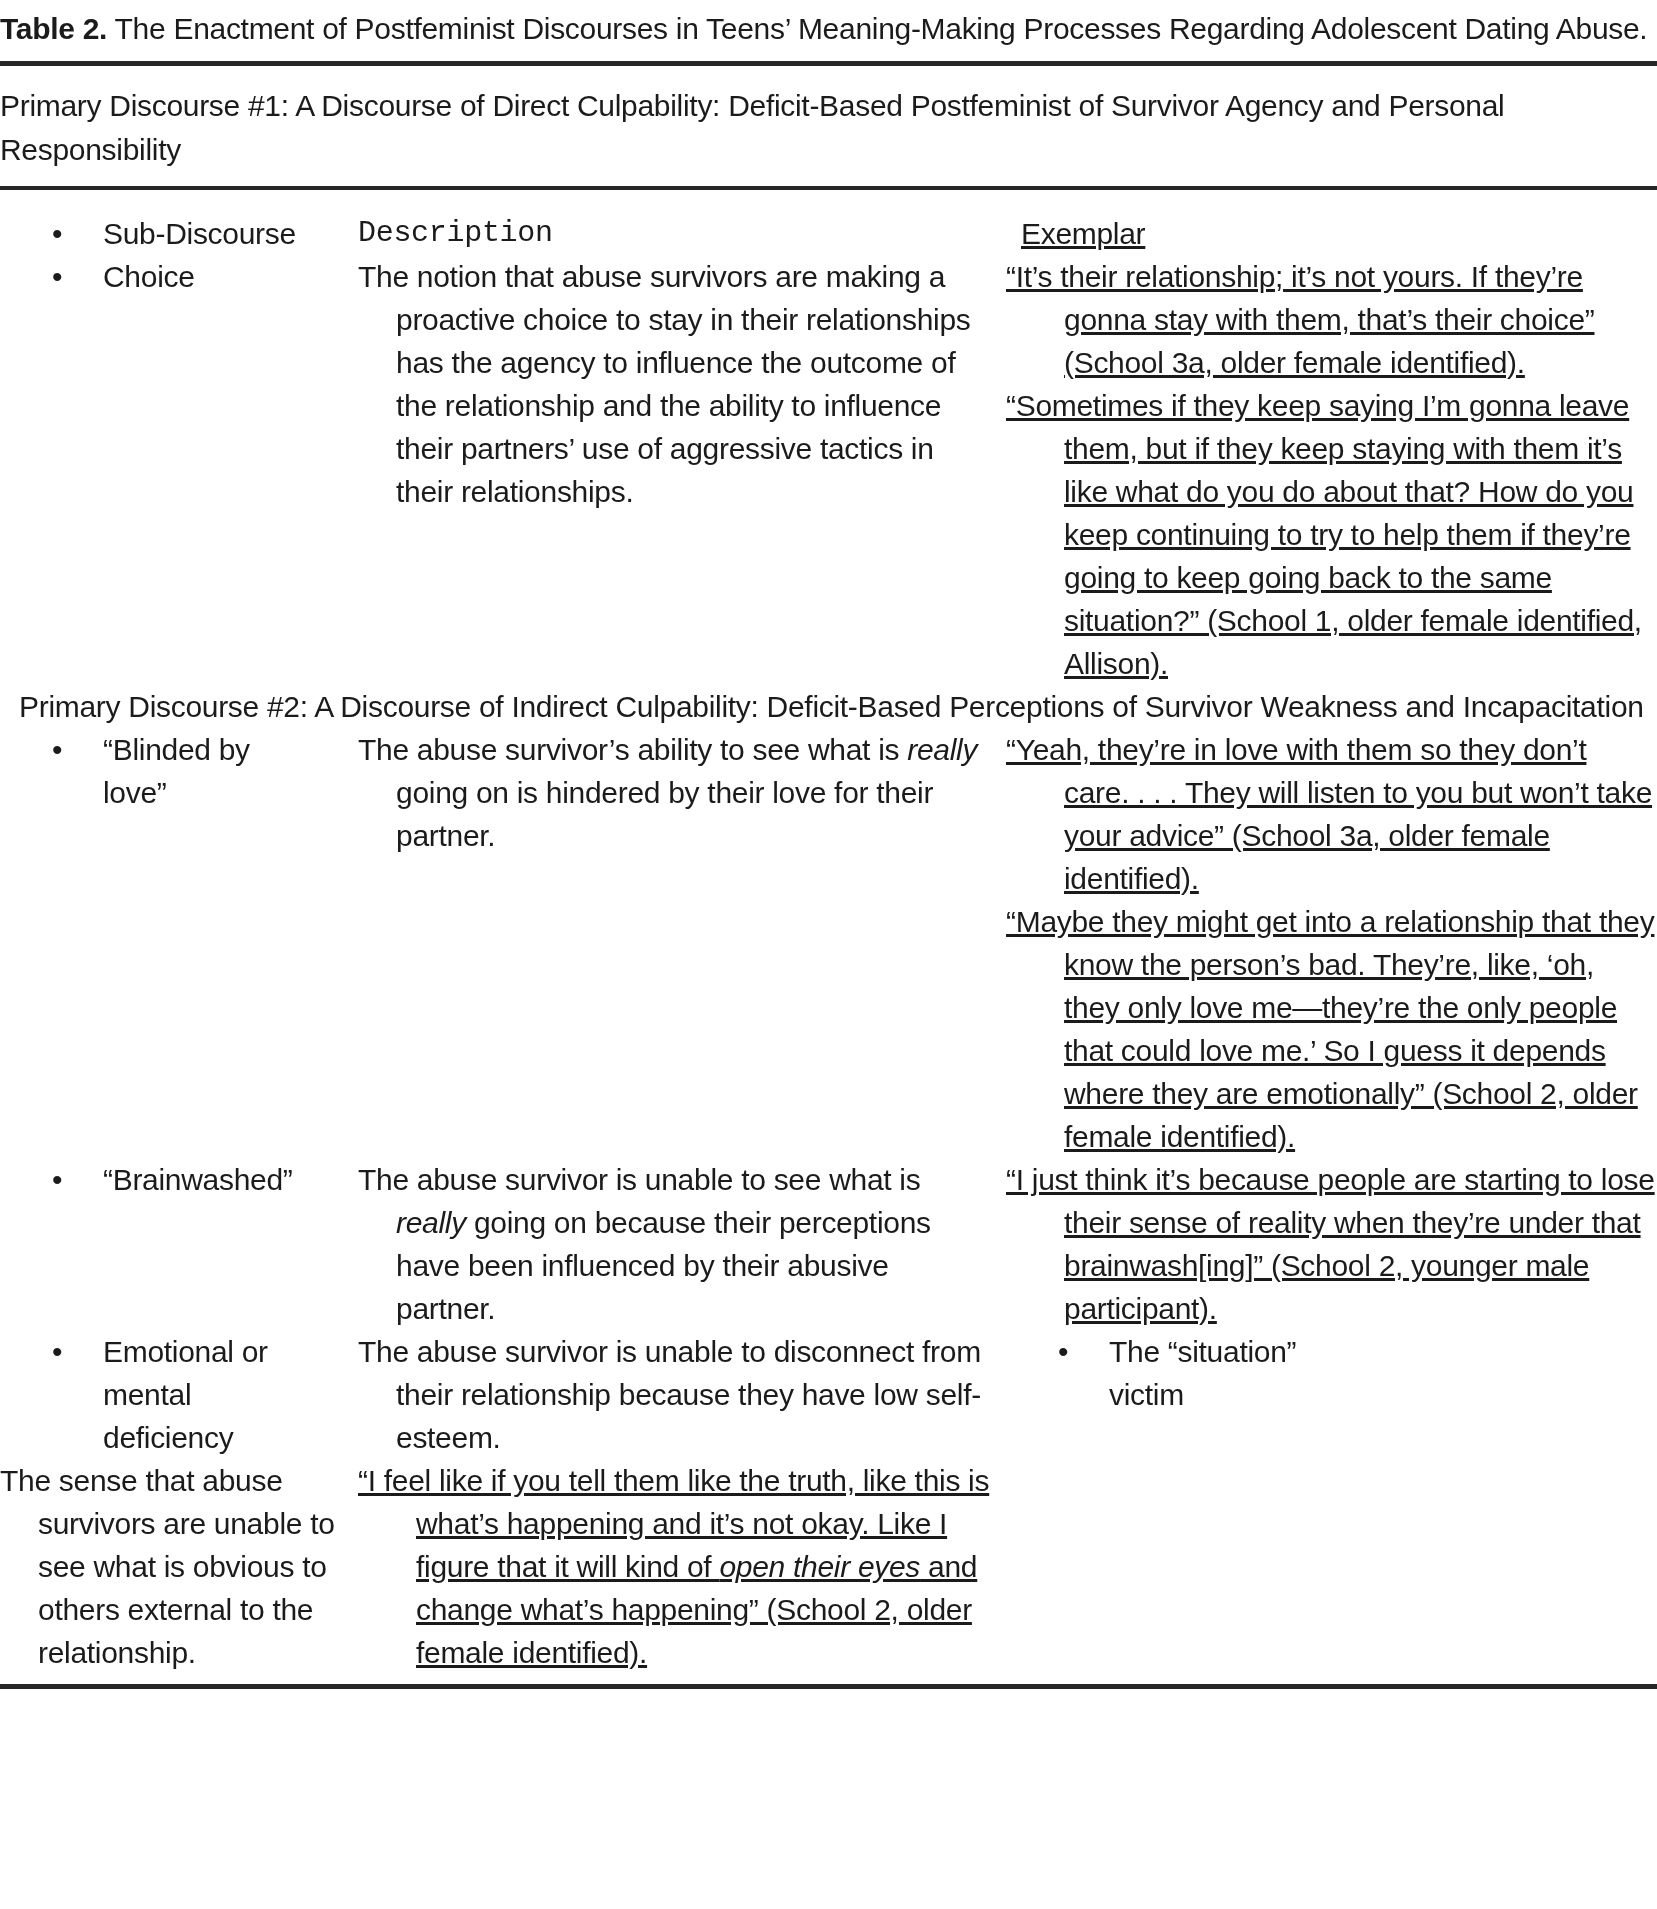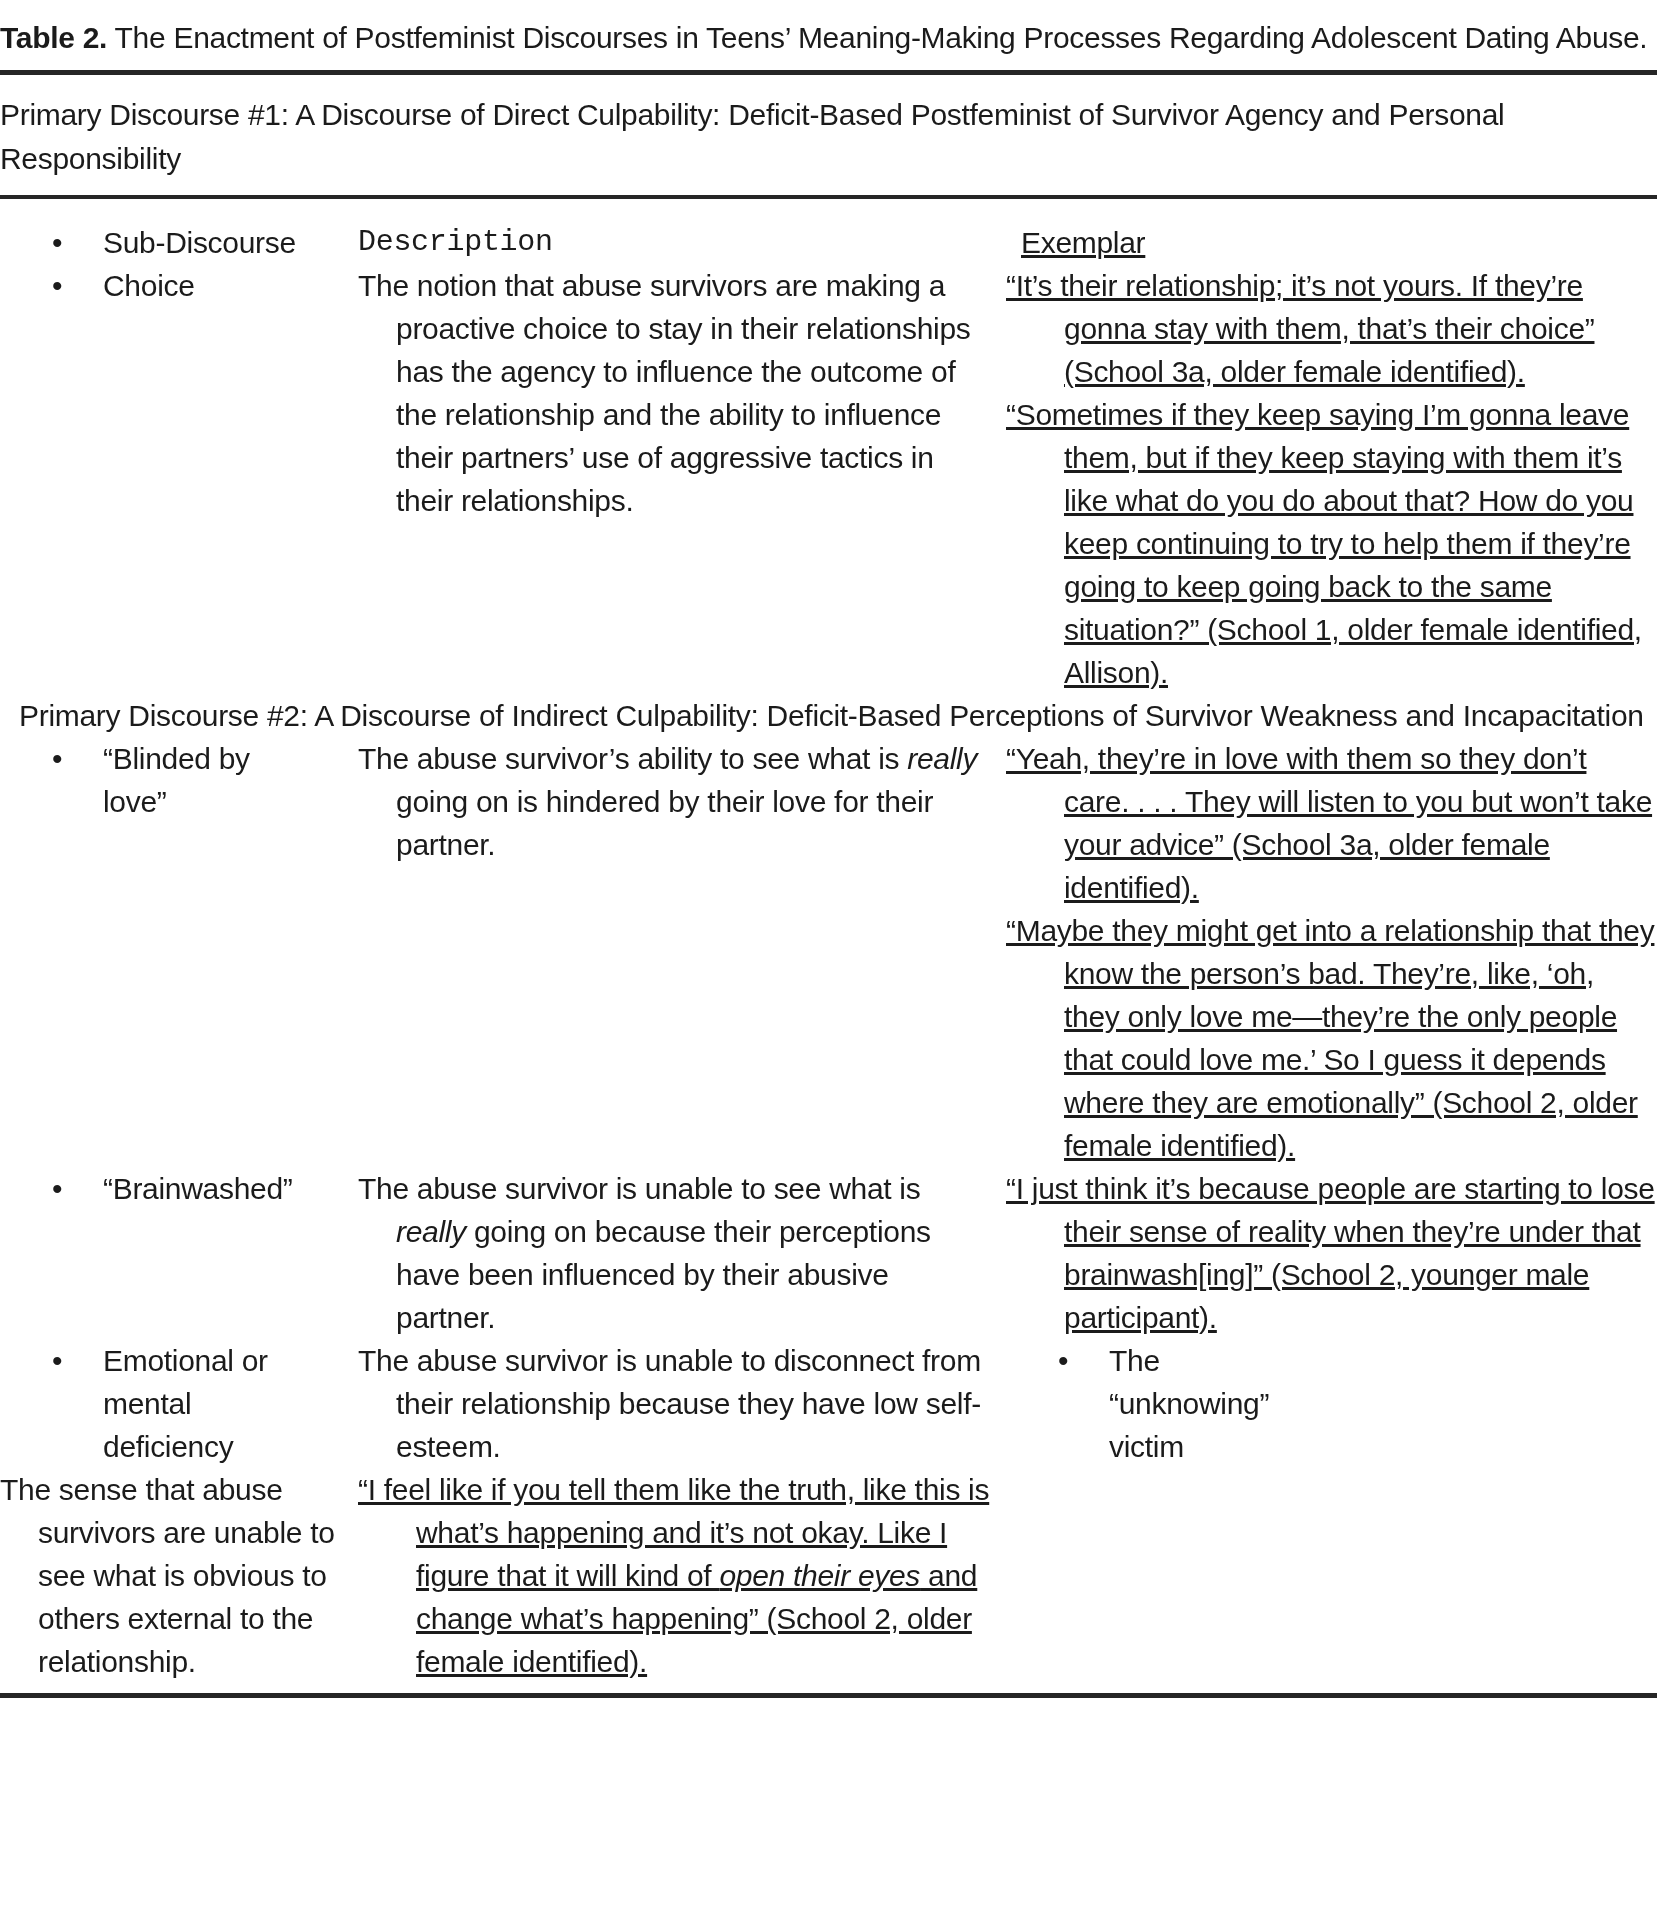--- a/index.html
+++ b/index.html
@@ -11,21 +11,21 @@
     width: 1657px;
     min-height: 1909px;
     box-sizing: border-box;
     padding-top: 6px;
     font-family: "Liberation Sans", "DejaVu Sans", sans-serif;
     color: #1b1b1b;
     font-size: 30px;
     letter-spacing: -0.3px;
   }
   .caption {
-    margin: 9px 0 10px 0;
+    margin: 0 0 10px 0;
     line-height: 45px;
   }
   .caption b { font-weight: 700; }
   .rule {
     width: 1657px;
     background: #262626;
     border: none;
   }
   .rule-top { height: 5px; margin: 0 0 18px 0; }
   .rule-mid { height: 4px; margin: 14px 0 22px 0; }
@@ -154,21 +154,21 @@
     <div class="cell sub">
       <span class="bullet">•</span>
       <span class="sub-text">Emotional or mental deficiency</span>
     </div>
     <div class="cell desc">
       <p><span>The abuse survivor is unable to disconnect from their relationship because they have low self-esteem.</span></p>
     </div>
 
     <div class="cell sub">
       <span class="bullet">•</span>
-      <span class="sub-text">The “unknowing” victim</span>
+      <span class="sub-text">The “situation” victim</span>
     </div>
     <div class="cell desc">
       <p><span>The sense that abuse survivors are unable to see what is obvious to others external to the relationship.</span></p>
     </div>
     <div class="cell exem">
       <p><span>“I feel like if you tell them like the truth, like this is what’s happening and it’s not okay. Like I figure that it will kind of </span><i>open their eyes</i><span> and change what’s happening” (School 2, older female identified).</span></p>
     </div>
 
   </div>
 

